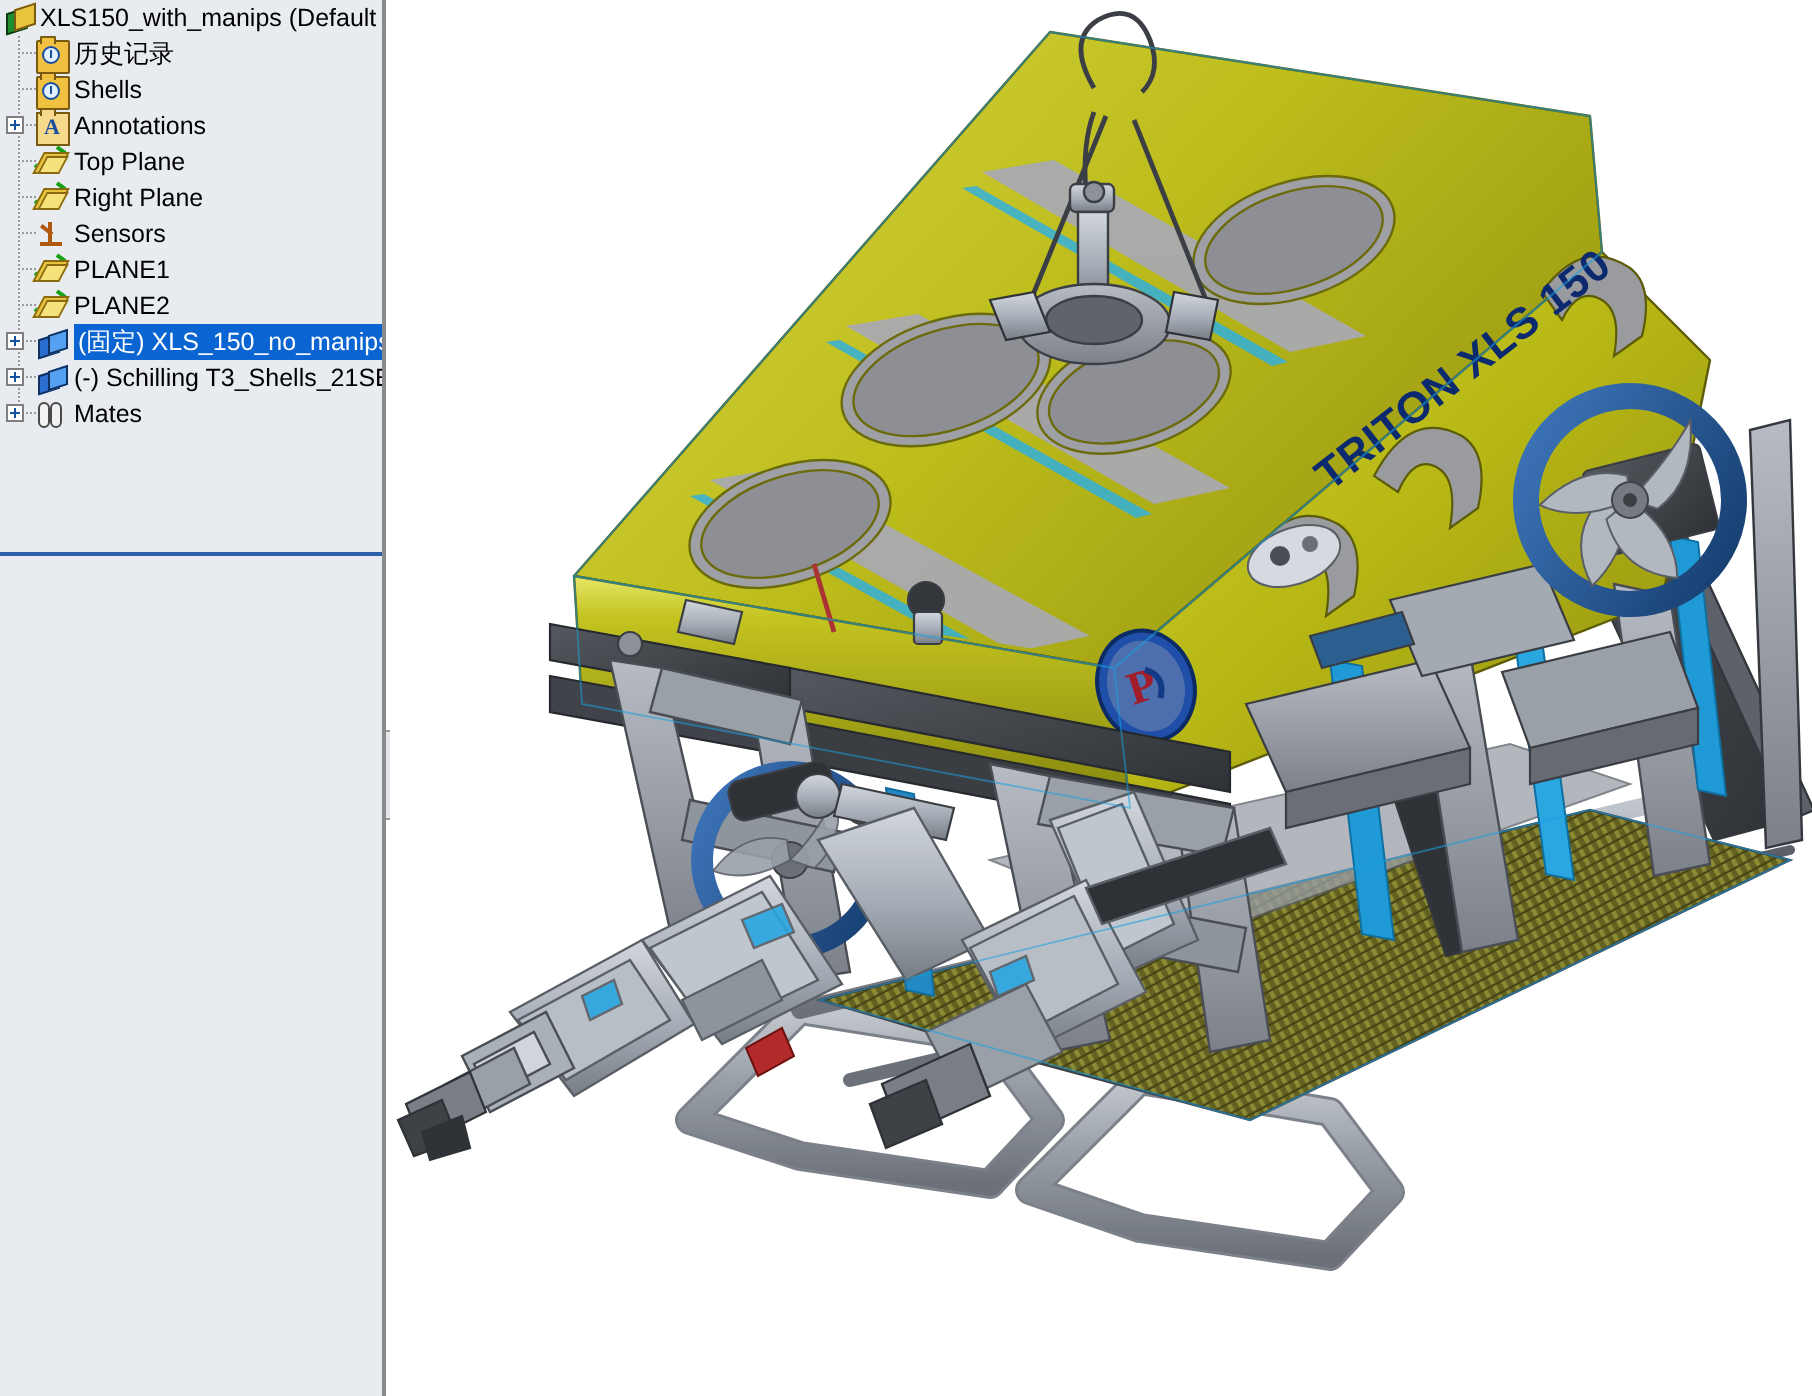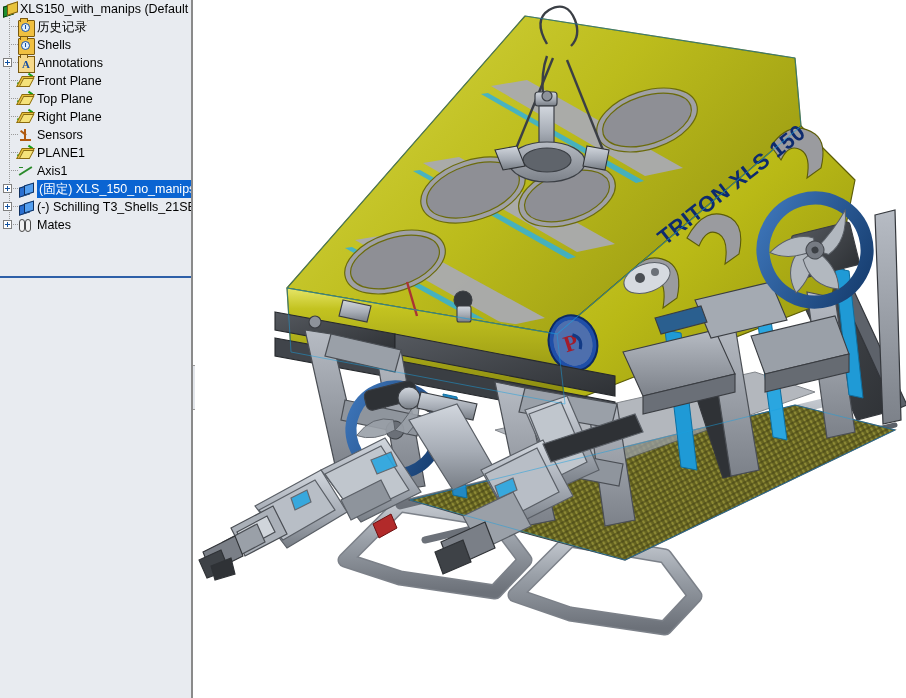--- a/index.html
+++ b/index.html
@@ -122,73 +122,64 @@
         </div>
         <div class="trow">
           <span class="guide"></span>
           <span class="stub"></span>
           <span style="left:18px" class="ic ic-plane">
             <span class="g1"></span>
             <span class="g2"></span>
             <span class="dia"></span>
             <span class="dia2"></span>
           </span>
-          <span class="lbl" style="left:37px">Front Plane</span>
+          <span class="lbl" style="left:37px">Top Plane</span>
         </div>
         <div class="trow">
           <span class="guide"></span>
           <span class="stub"></span>
           <span style="left:18px" class="ic ic-plane">
             <span class="g1"></span>
             <span class="g2"></span>
             <span class="dia"></span>
             <span class="dia2"></span>
           </span>
-          <span class="lbl" style="left:37px">Top Plane</span>
+          <span class="lbl" style="left:37px">Right Plane</span>
+        </div>
+        <div class="trow">
+          <span class="guide"></span>
+          <span class="stub"></span>
+          <span style="left:18px" class="ic ic-origin">
+            <span class="ax"></span>
+            <span class="ax2"></span>
+            <span class="ax3"></span>
+          </span>
+          <span class="lbl" style="left:37px">Sensors</span>
         </div>
         <div class="trow">
           <span class="guide"></span>
           <span class="stub"></span>
           <span style="left:18px" class="ic ic-plane">
             <span class="g1"></span>
             <span class="g2"></span>
             <span class="dia"></span>
             <span class="dia2"></span>
           </span>
-          <span class="lbl" style="left:37px">Right Plane</span>
-        </div>
-        <div class="trow">
-          <span class="guide"></span>
-          <span class="stub"></span>
-          <span style="left:18px" class="ic ic-origin">
-            <span class="ax"></span>
-            <span class="ax2"></span>
-            <span class="ax3"></span>
-          </span>
-          <span class="lbl" style="left:37px">Sensors</span>
+          <span class="lbl" style="left:37px">PLANE1</span>
         </div>
         <div class="trow">
           <span class="guide"></span>
           <span class="stub"></span>
           <span style="left:18px" class="ic ic-plane">
             <span class="g1"></span>
             <span class="g2"></span>
             <span class="dia"></span>
             <span class="dia2"></span>
           </span>
-          <span class="lbl" style="left:37px">PLANE1</span>
-        </div>
-        <div class="trow">
-          <span class="guide"></span>
-          <span class="stub"></span>
-          <span style="left:18px" class="ic ic-axis">
-            <span class="ln"></span>
-            <span class="ln2"></span>
-          </span>
-          <span class="lbl" style="left:37px">Axis1</span>
+          <span class="lbl" style="left:37px">PLANE2</span>
         </div>
         <div class="trow sel">
           <span class="guide"></span>
           <span class="stub"></span>
           <span class="plus"></span>
           <span style="left:18px" class="ic ic-part">
             <span class="a"></span>
             <span class="b"></span>
           </span>
           <span class="lbl" style="left:37px">(固定) XLS_150_no_manips</span>

